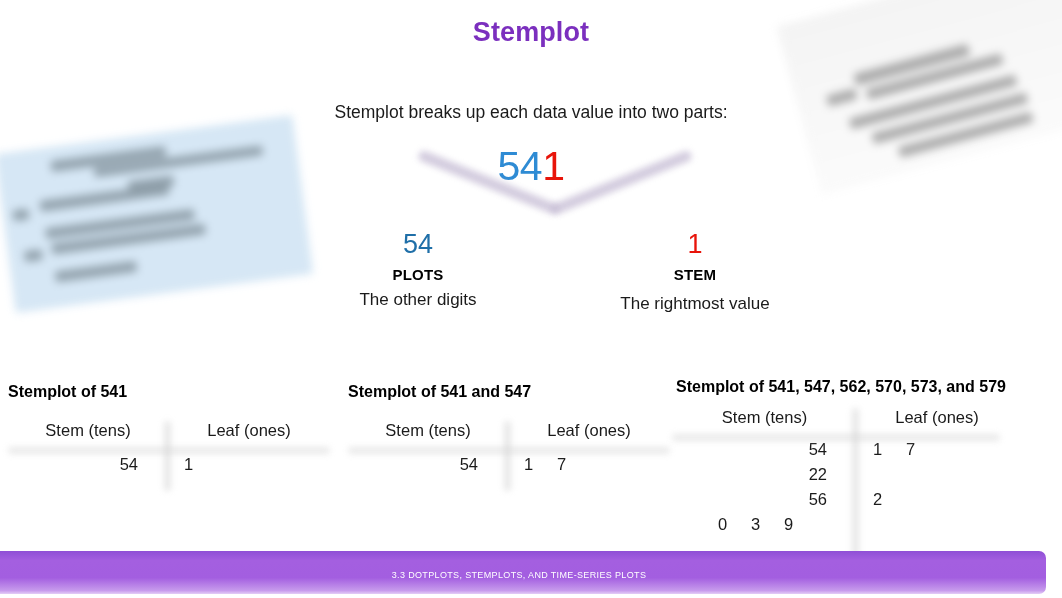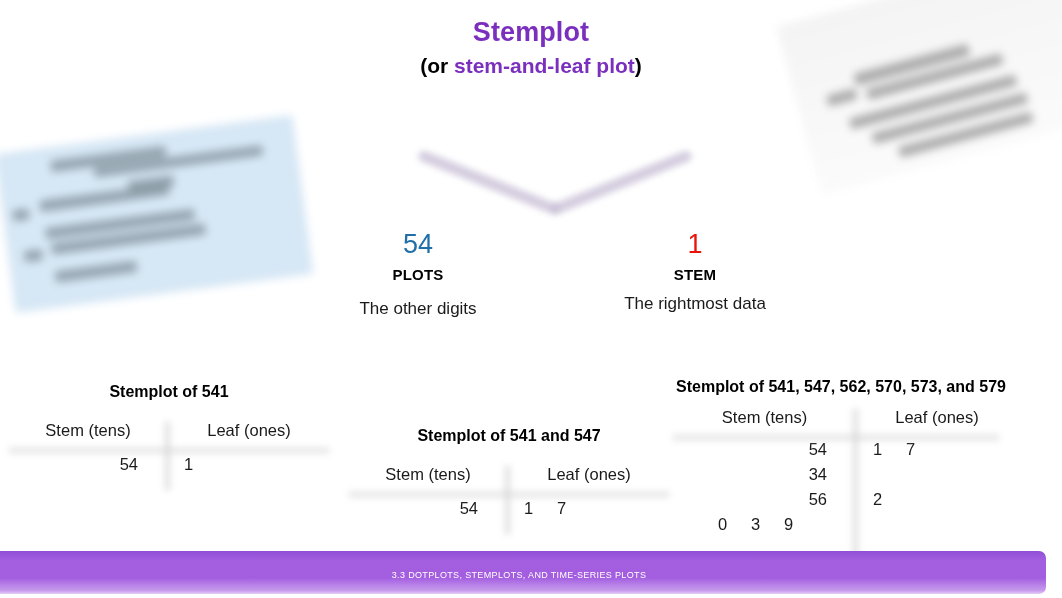--- a/index.html
+++ b/index.html
@@ -105,28 +105,28 @@
   #branch-stem { left: 303px; top: 228px; }
   #branch-leaf { left: 580px; top: 228px; }
 
   .branch .val { font-size: 27px; line-height: 32px; }
   .branch .val.blue { color: #1f6fa8; }
   .branch .val.red  { color: #e8140a; }
   .branch .kind {
     font-size: 15px; font-weight: bold; color: #000;
     margin-top: 6px; letter-spacing: .2px;
   }
-  .branch .desc { font-size: 17px; color: #1a1a1a; margin-top: 16px; }
+  .branch .desc { font-size: 17px; color: #1a1a1a; margin-top: 7px; }
   #branch-leaf .desc { margin-top: 11px; }
 
   
   .plot { position: absolute; }
   .plot .plot-title {
     font-size: 16px; font-weight: bold; color: #000;
-    text-align: center; white-space: nowrap;
+    text-align: left; white-space: nowrap;
   }
   .plot .tbl {
     position: relative;
     margin-top: 20px;
   }
   .plot .hdr-row {
     display: flex;
     font-size: 16.5px;
     color: #1a1a1a;
   }
@@ -165,21 +165,21 @@
   #plot1 .hdr-stem { width: 160px; }
   #plot1 .hdr-leaf { width: 162px; }
   #plot1 .rule-h { top: 26px; }
   #plot1 .rule-v { left: 156px; top: 0; height: 70px; }
   #plot1 .body-row { margin-top: 12px; }
   #plot1 .cell-stem { width: 130px; }
   #plot1 .cell-leaf { margin-left: 46px; }
   #plot1 .cell-leaf span { width: 33px; }
 
   
-  #plot2 { left: 348px; top: 383px; width: 322px; margin-top: 44px; }
+  #plot2 { left: 348px; top: 383px; width: 322px; }
   #plot2 .hdr-stem { width: 160px; }
   #plot2 .hdr-leaf { width: 162px; }
   #plot2 .rule-h { top: 26px; }
   #plot2 .rule-v { left: 156px; top: 0; height: 70px; }
   #plot2 .body-row { margin-top: 12px; }
   #plot2 .cell-stem { width: 130px; }
   #plot2 .cell-leaf { margin-left: 46px; }
   #plot2 .cell-leaf span { width: 33px; }
 
   
@@ -233,37 +233,38 @@
     <div class="ln" style="left:62px;  top:66px;  width:118px; height:12px;"></div>
     <div class="ln" style="left:30px;  top:80px;  width:30px;  height:11px;"></div>
     <div class="ln" style="left:70px;  top:84px;  width:140px; height:11px;"></div>
     <div class="ln" style="left:46px;  top:108px; width:172px; height:11px;"></div>
     <div class="ln" style="left:64px;  top:128px; width:160px; height:11px;"></div>
     <div class="ln" style="left:86px;  top:148px; width:138px; height:11px;"></div>
   </div>
 
   <div class="title-main">Stemplot</div>
 
-  <div class="title-sub"><span>(or </span><span class="hl">stem-and-leaf plot</span><span>)</span></div>
-
-
+
+  <div class="lead-text">Stemplot breaks up each data value into two parts:</div>
+
+  <div class="bignum"><span class="stem">54</span><span class="leaf">1</span></div>
 
   <div class="arrow" id="arrow-left"></div>
   <div class="arrow" id="arrow-right"></div>
 
   <div class="branch" id="branch-stem">
     <div class="val blue">54</div>
     <div class="kind">PLOTS</div>
     <div class="desc">The other digits</div>
   </div>
 
   <div class="branch" id="branch-leaf">
     <div class="val red">1</div>
     <div class="kind">STEM</div>
-    <div class="desc">The rightmost data</div>
+    <div class="desc">The rightmost value</div>
   </div>
 
   <div class="plot" id="plot1">
     <div class="plot-title">Stemplot of 541</div>
     <div class="tbl">
       <div class="rule-h"></div>
       <div class="rule-v"></div>
       <div class="hdr-row">
         <div class="hdr-stem">Stem (tens)</div>
         <div class="hdr-leaf">Leaf (ones)</div>
@@ -308,21 +309,21 @@
 
       <div class="body-row first">
         <div class="cell-stem">54</div>
         <div class="cell-leaf">
           <span>1</span>
           <span>7</span>
         </div>
       </div>
 
       <div class="body-row">
-        <div class="cell-stem">34</div>
+        <div class="cell-stem">22</div>
         <div class="cell-leaf"></div>
       </div>
 
       <div class="body-row">
         <div class="cell-stem">56</div>
         <div class="cell-leaf">
           <span>2</span>
         </div>
       </div>
 

